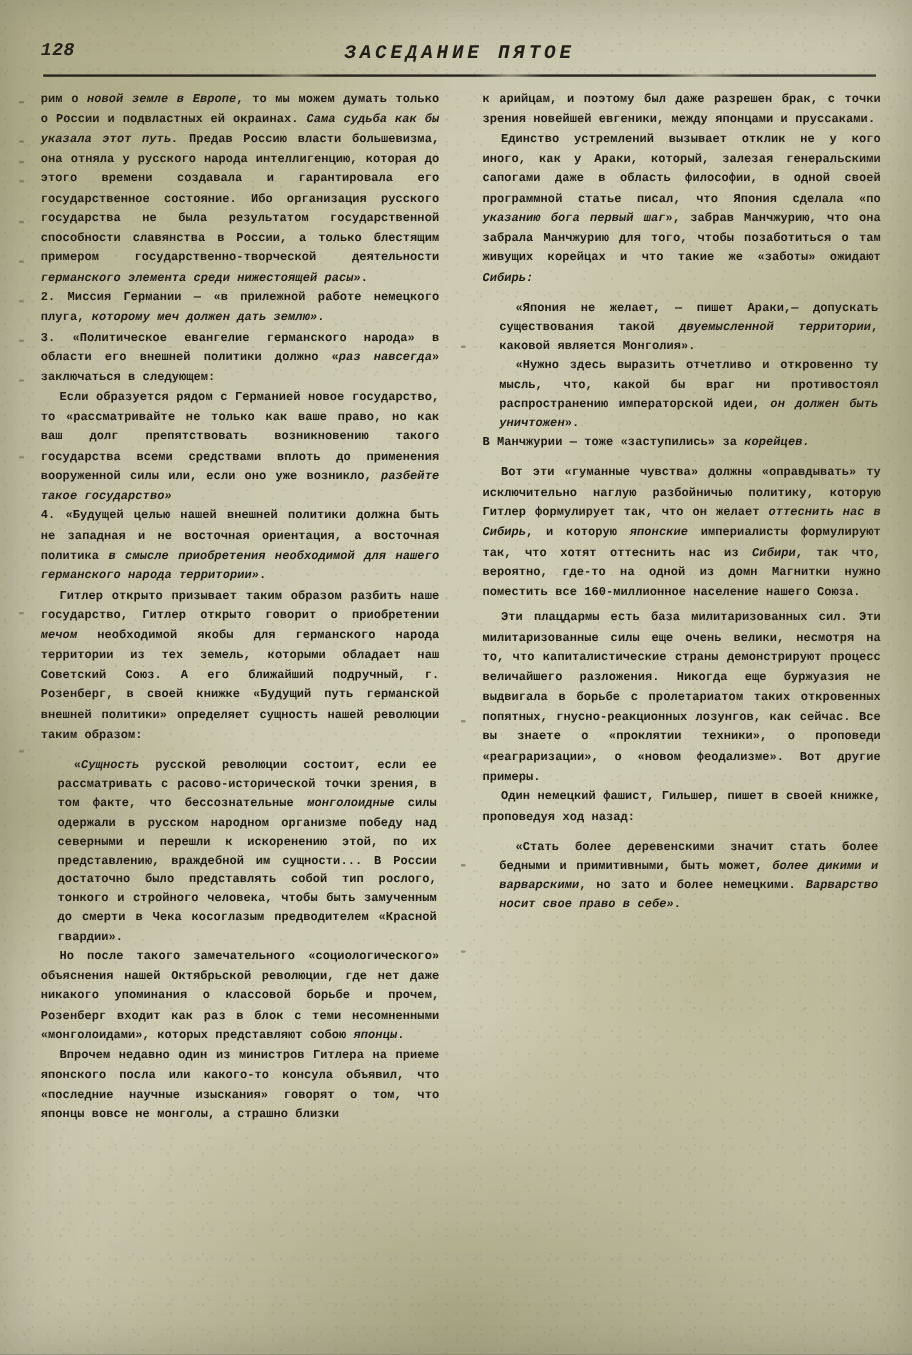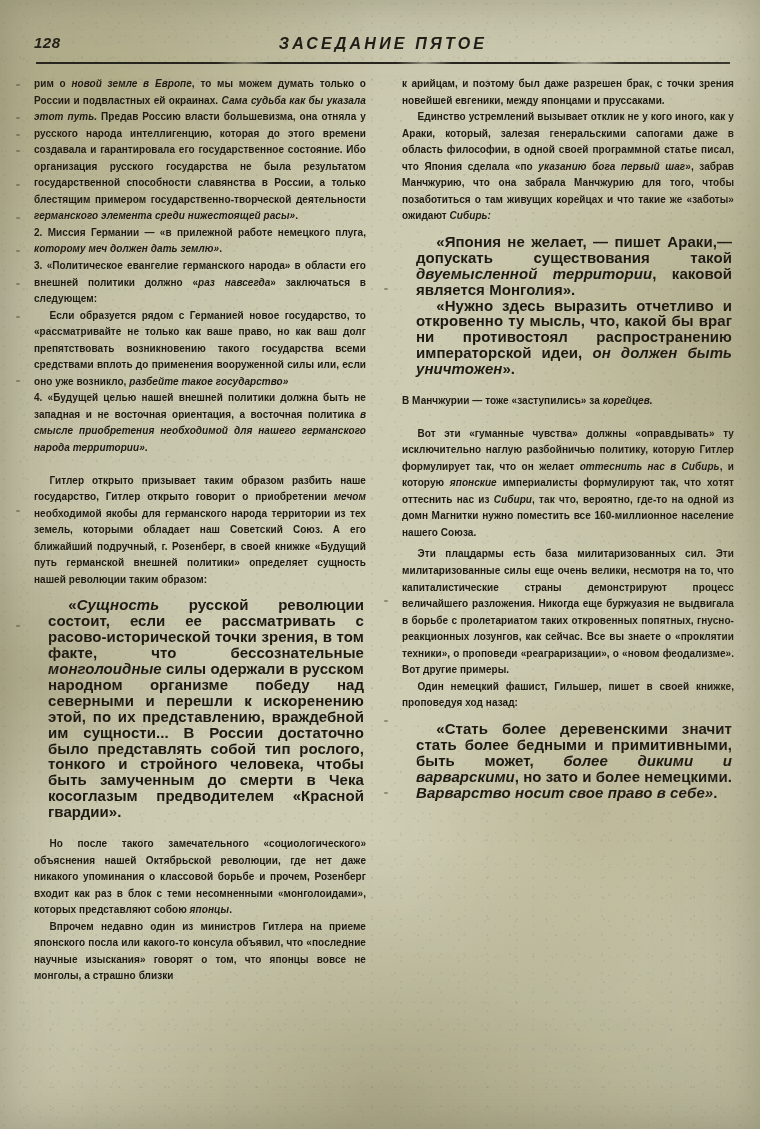--- a/index.html
+++ b/index.html
@@ -7,21 +7,21 @@
     padding: 0;
     background: #6b6b63;
   }
   .page {
     position: relative;
     width: 760px;
     height: 1129px;
     margin: 0 auto;
     overflow: hidden;
     background: #cfcdb4;
-    font-family: Liberation Sans, sans-serif;
+    font-family: Liberation Mono, monospace;
     color: #1d1b17;
   }
   
   .paper-grain {
     position: absolute;
     inset: 0;
     pointer-events: none;
     background:
       radial-gradient(ellipse 420px 300px at 12% 8%, rgba(210,206,178,0.75), rgba(210,206,178,0) 70%),
       radial-gradient(ellipse 380px 420px at 92% 30%, rgba(196,192,164,0.55), rgba(196,192,164,0) 72%),
@@ -116,31 +116,31 @@
     font-size: 10px;
     line-height: 16.55px;
     text-align: justify;
     text-indent: 1.55em;
     letter-spacing: 0.06px;
     color: #231f19;
     font-weight: 600;
     -webkit-font-smoothing: none;
   }
   .col p.noind { text-indent: 0; }
-  .col p.gap { margin-top: 16px; }
+  .col p.gap { margin-top: 0; }
   .col p.gap-sm { margin-top: 5px; }
 
   
   .quote {
     margin: 9px 0 0 0;
     padding-left: 14px;
     padding-right: 2px;
   }
   .quote p {
-    font-size: 15px;
+    font-size: 10px;
     line-height: 15.9px;
     text-indent: 1.35em;
   }
 
   i, .it { font-style: italic; }
 
   
   .margin-ticks {
     position: absolute;
     left: -20px;

